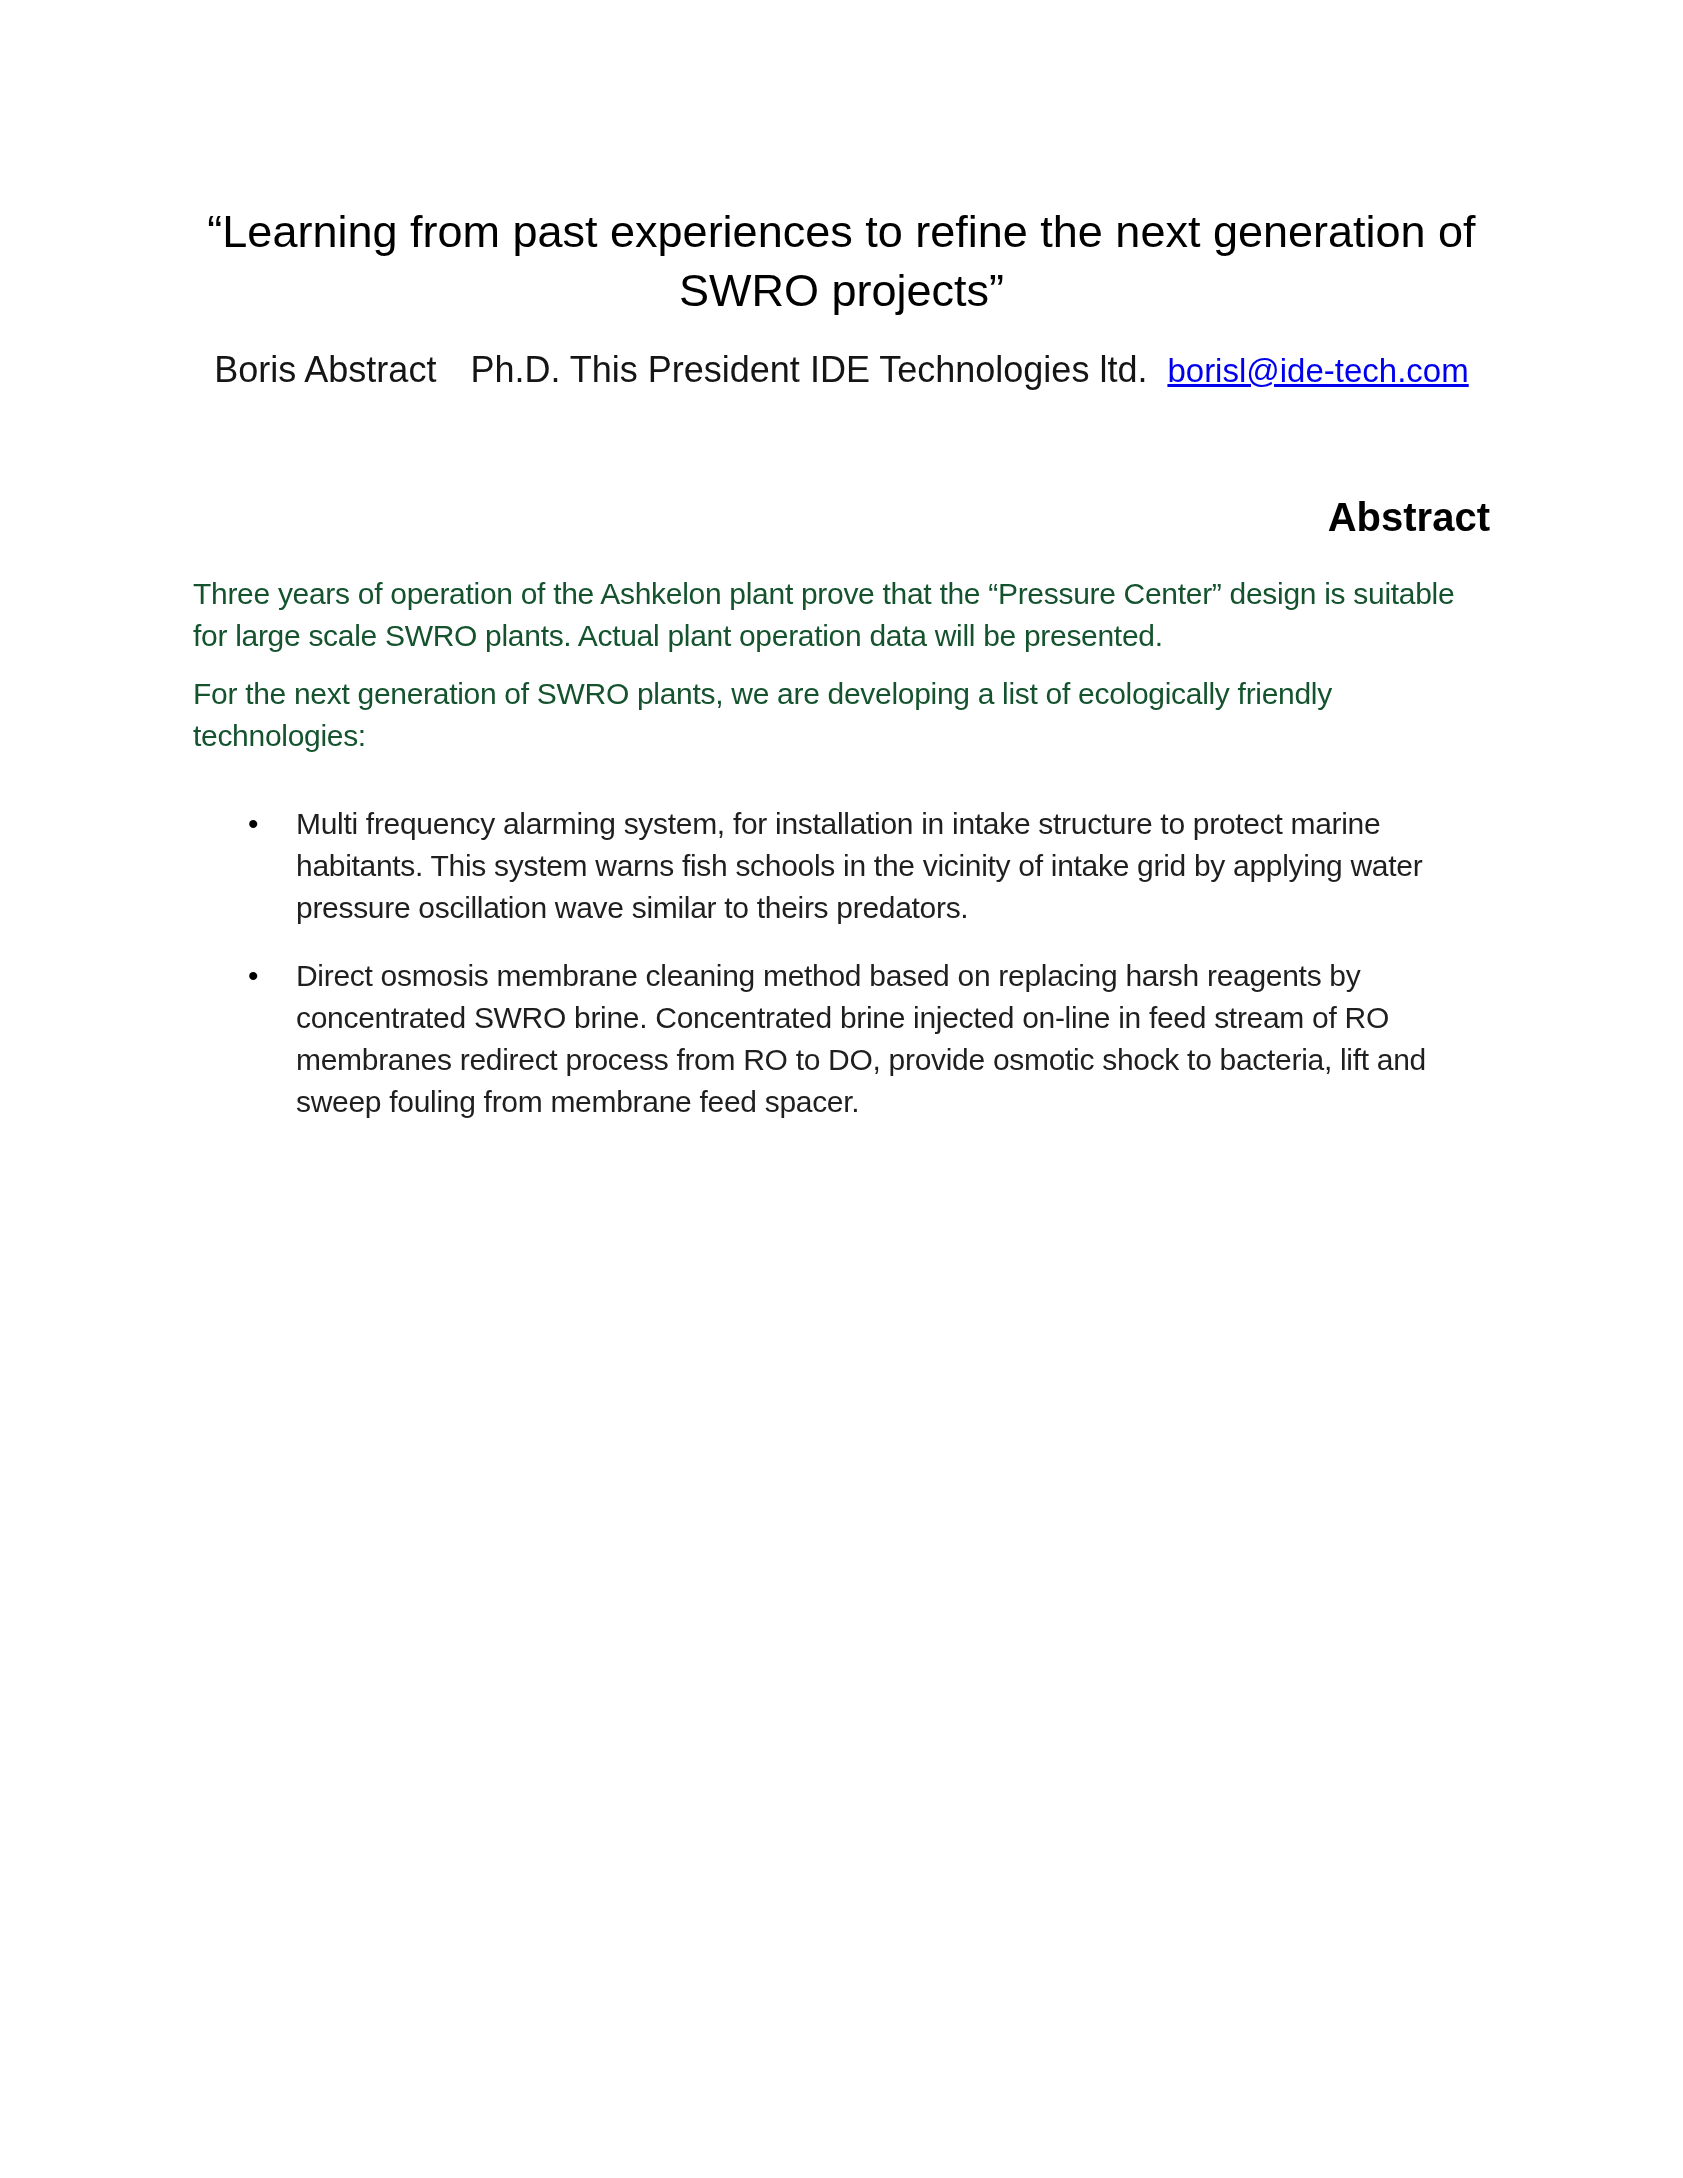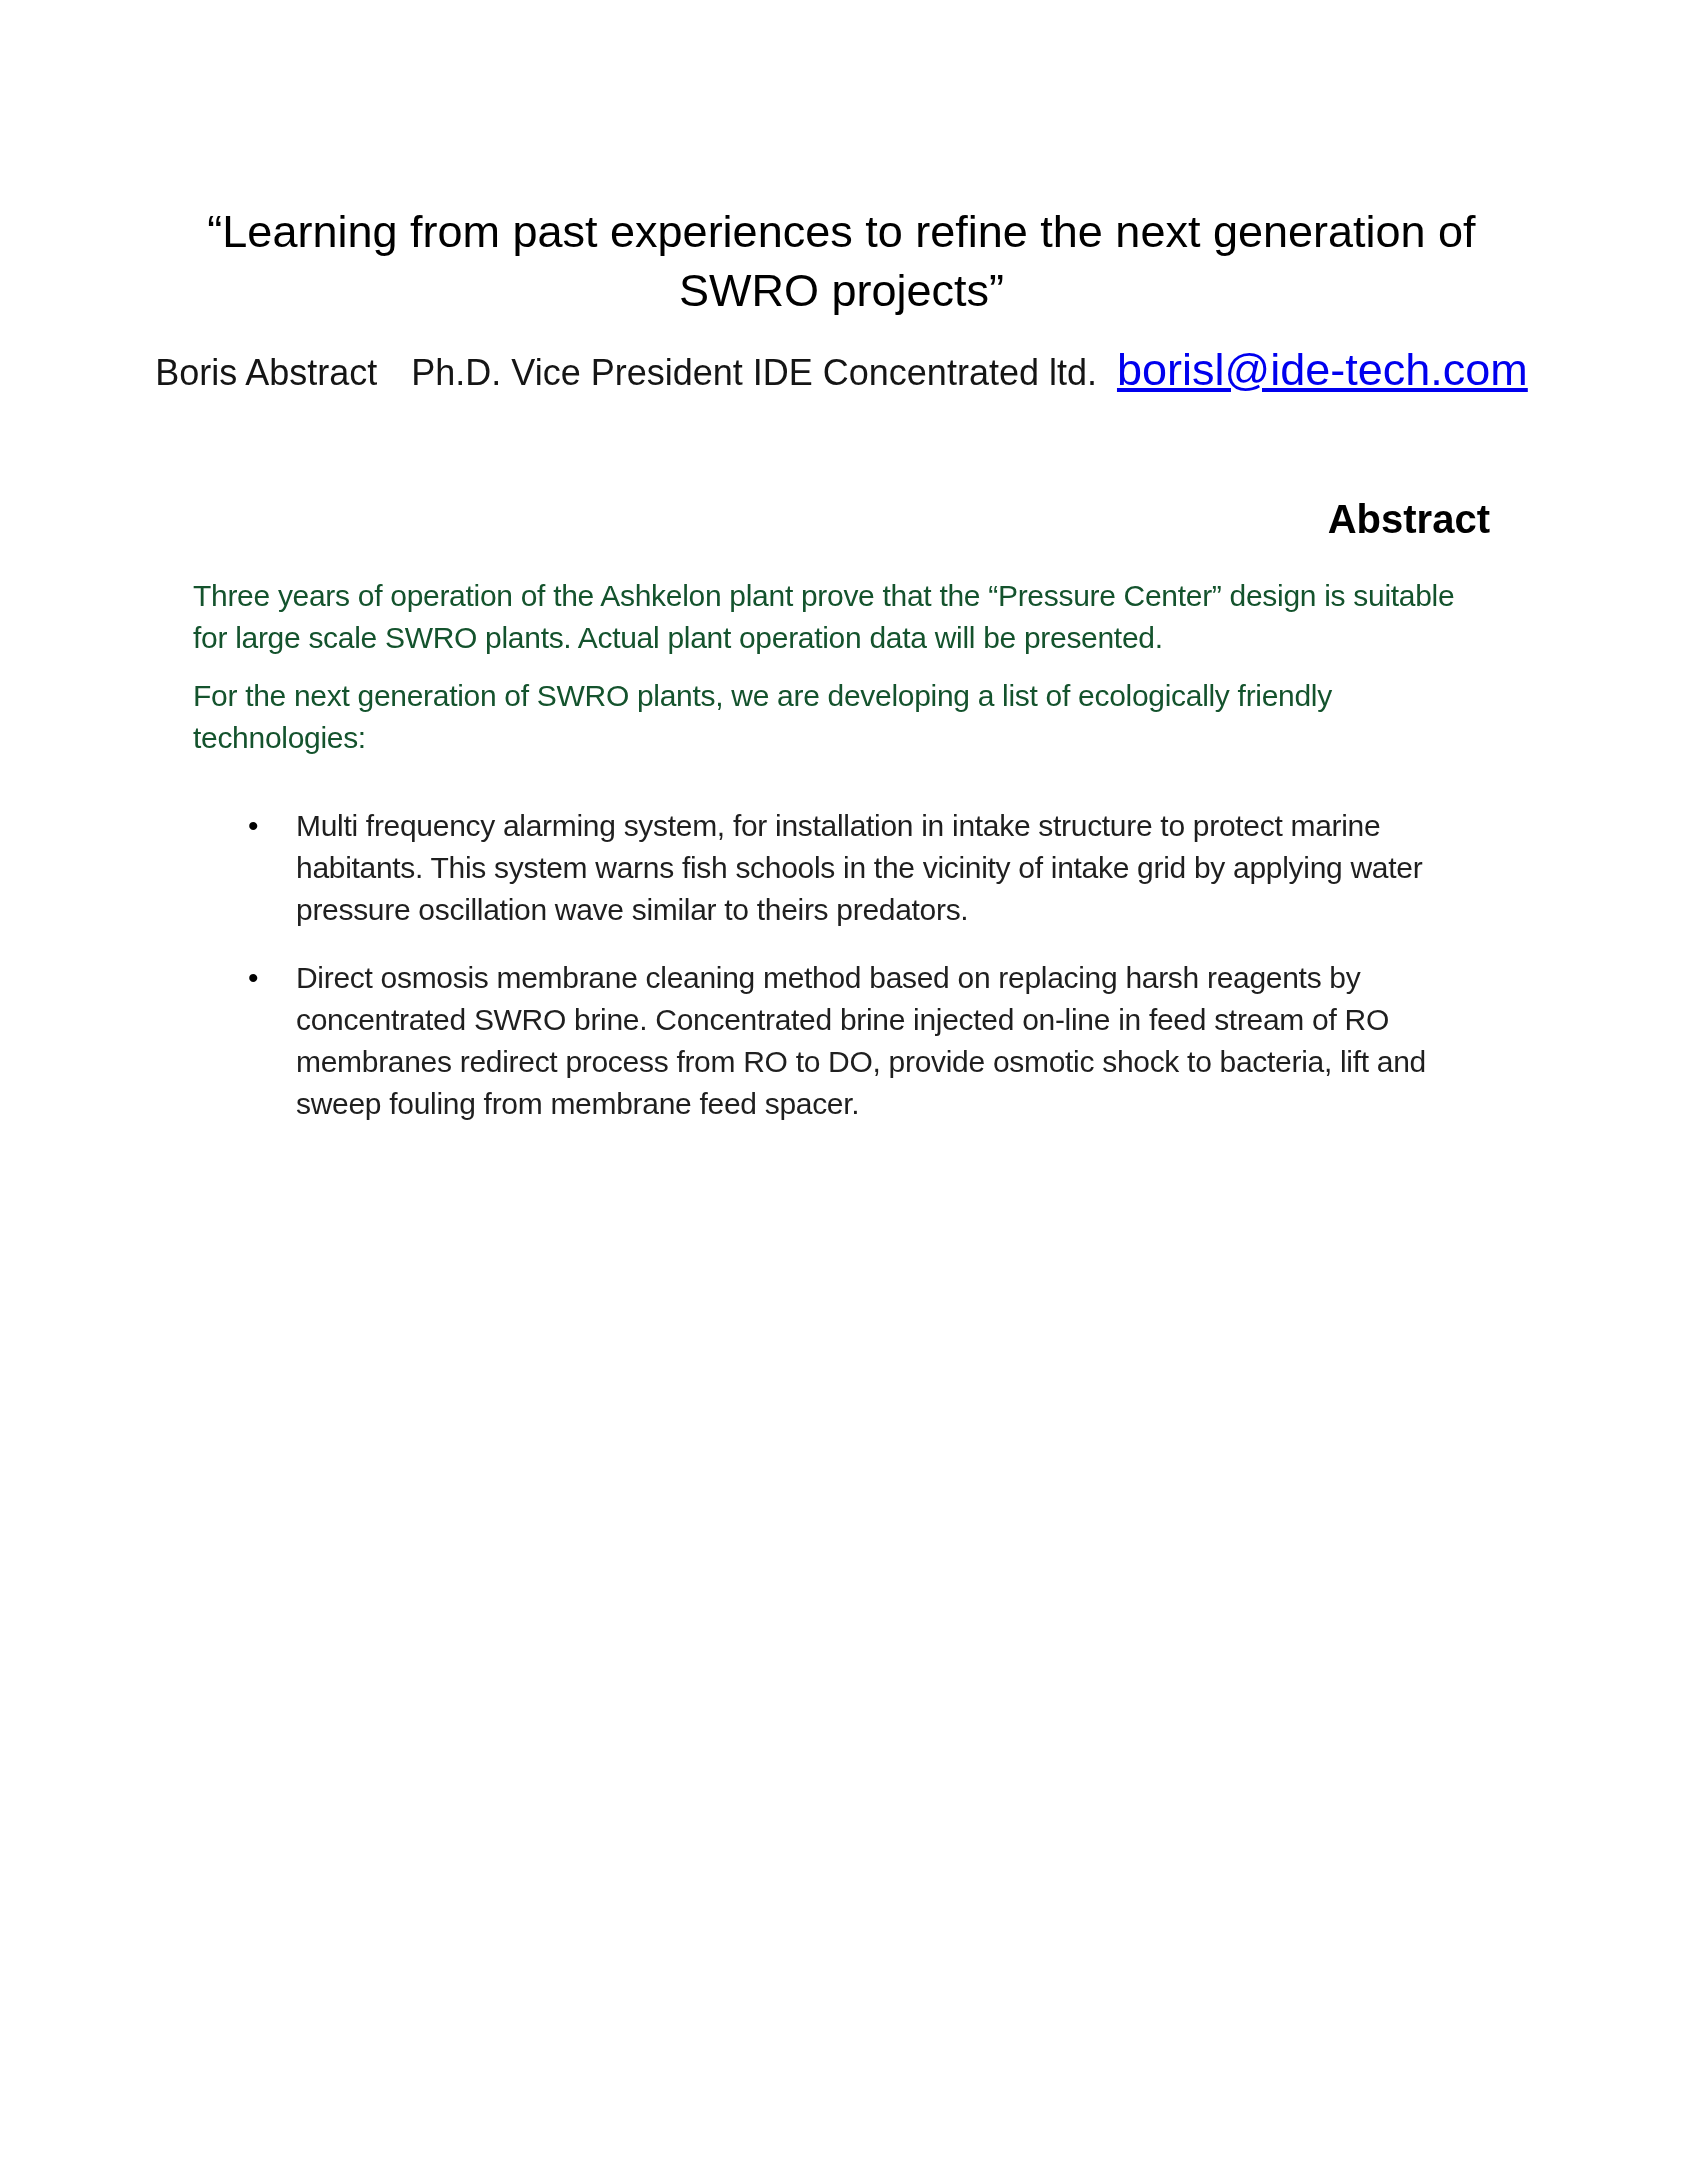--- a/index.html
+++ b/index.html
@@ -32,21 +32,21 @@
     font-size: 36px;
     line-height: 46px;
     color: #151515;
     white-space: nowrap;
   }
   .author-credentials {
     margin-left: 34px;
   }
   .email-link {
     margin-left: 20px;
-    font-size: 45px;
+    font-size: 33px;
     text-decoration: underline;
     cursor: pointer;
   }
   .content {
     margin: 0 193px;
   }
   .abstract-heading {
     margin: 99px 0 0 0;
     font-size: 40px;
     line-height: 48px;
@@ -90,21 +90,21 @@
   }
 </style>
 </head>
 <body>
 
 <div class="page">
 
   <h1 class="title">“Learning from past experiences to refine the next generation of SWRO projects”</h1>
 
   <p class="author-line">
-    <span>Boris Abstract</span><span class="author-credentials">Ph.D. Vice President IDE Concentrated ltd.</span><a class="email-link" href="#" style="color: rgb(0, 0, 238);">borisl@ide-tech.com</a>
+    <span>Boris Abstract</span><span class="author-credentials">Ph.D. This President IDE Technologies ltd.</span><a class="email-link" href="#" style="color: rgb(0, 0, 238);">borisl@ide-tech.com</a>
   </p>
 
   <div class="content">
 
     <h2 class="abstract-heading">Abstract</h2>
 
     <p class="body-para first">Three years of operation of the Ashkelon plant prove that the “Pressure Center” design is suitable for large scale SWRO plants. Actual plant operation data will be presented.</p>
 
     <p class="body-para">For the next generation of SWRO plants, we are developing a list of ecologically friendly technologies:</p>
 

